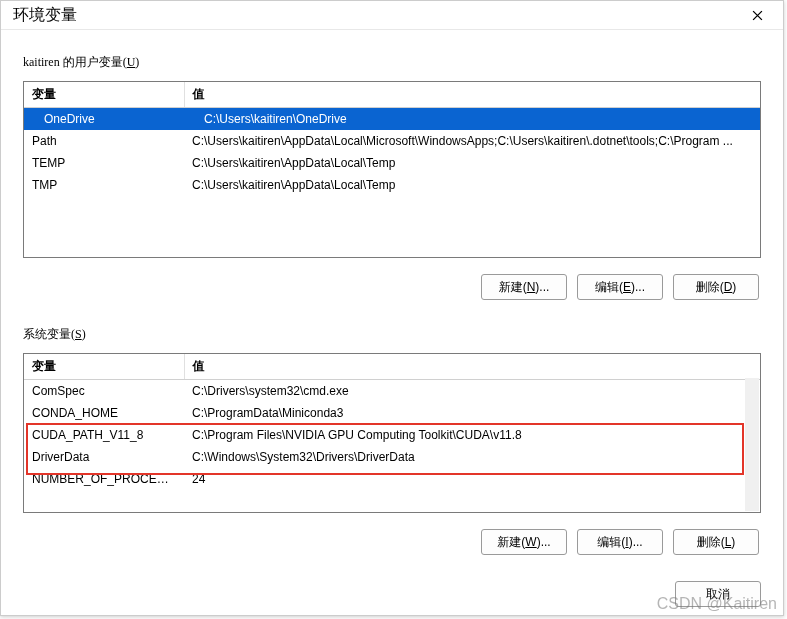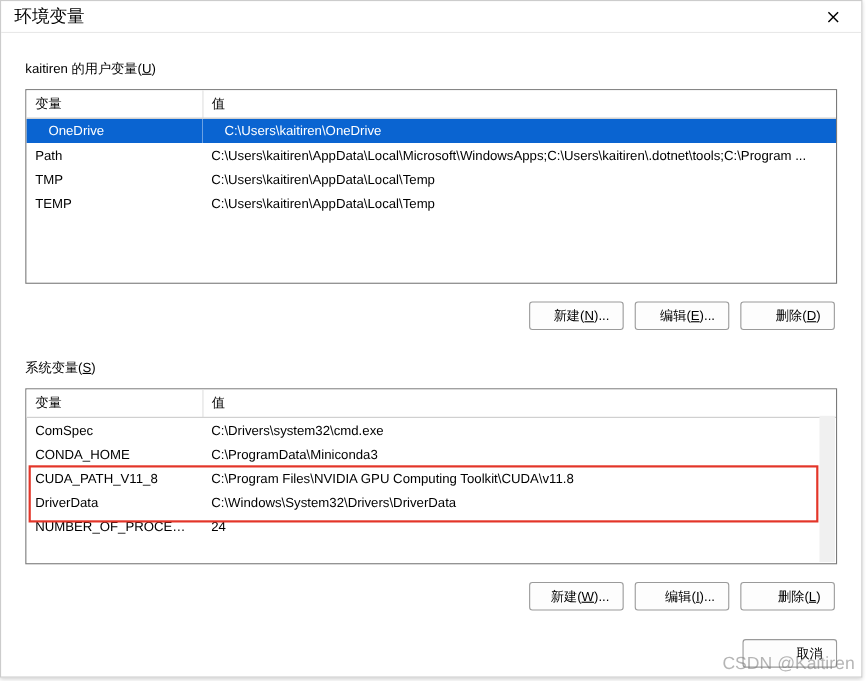--- a/index.html
+++ b/index.html
@@ -36,33 +36,33 @@
     cursor: pointer;
   }
   .close-btn svg { width: 11px; height: 11px; }
   .content {
     flex: 1;
     padding: 18px 22px 8px 22px;
     display: flex;
     flex-direction: column;
     gap: 6px;
   }
-  .section-label { margin: 6px 0 4px 0; }
+  .section-label { margin: 6px 0 4px 0; font-family: Liberation Serif, serif; }
   .section-label .ul { text-decoration: underline; }
   .table-wrap {
     border: 1px solid #7a7a7a;
     height: 175px;
     overflow: hidden;
     background: #fff;
   }
   .table-wrap.sys { height: 158px; position: relative; }
   .tbl { width: 100%; border-collapse: collapse; table-layout: fixed; }
   .tbl th {
     text-align: left;
-    font-weight: normal;
+    font-weight: bold;
     padding: 4px 8px;
     border-bottom: 1px solid #d0d0d0;
     border-right: 1px solid #e0e0e0;
     background: #fff;
   }
   .tbl th:last-child { border-right: none; }
   .tbl td {
     padding: 2px 8px;
     white-space: nowrap;
     overflow: hidden;
@@ -78,21 +78,21 @@
     margin: 10px 2px 14px 0;
   }
   .btn {
     min-width: 86px;
     height: 26px;
     border: 1px solid #9a9a9a;
     background: #fdfdfd;
     border-radius: 3px;
     display: inline-flex;
     align-items: center;
-    justify-content: flex-end;
+    justify-content: center;
     padding: 0 12px;
     cursor: pointer;
     font-family: inherit;
     font-size: 12px;
   }
   .btn .ul { text-decoration: underline; }
   .dlg-buttons {
     display: flex;
     justify-content: flex-end;
     gap: 10px;
@@ -154,25 +154,25 @@
         <tbody id="user-rows">
             <tr class="selected">
               <td>OneDrive</td>
               <td>C:\Users\kaitiren\OneDrive</td>
             </tr>
             <tr>
               <td>Path</td>
               <td>C:\Users\kaitiren\AppData\Local\Microsoft\WindowsApps;C:\Users\kaitiren\.dotnet\tools;C:\Program ...</td>
             </tr>
             <tr>
+              <td>TEMP</td>
+              <td>C:\Users\kaitiren\AppData\Local\Temp</td>
+            </tr>
+            <tr>
               <td>TMP</td>
-              <td>C:\Users\kaitiren\AppData\Local\Temp</td>
-            </tr>
-            <tr>
-              <td>TEMP</td>
               <td>C:\Users\kaitiren\AppData\Local\Temp</td>
             </tr>
           </tbody>
       </table>
     </div>
 
     <div class="btn-row">
       <button class="btn">
         <span>新建(</span>
           <span class="ul">N</span>

